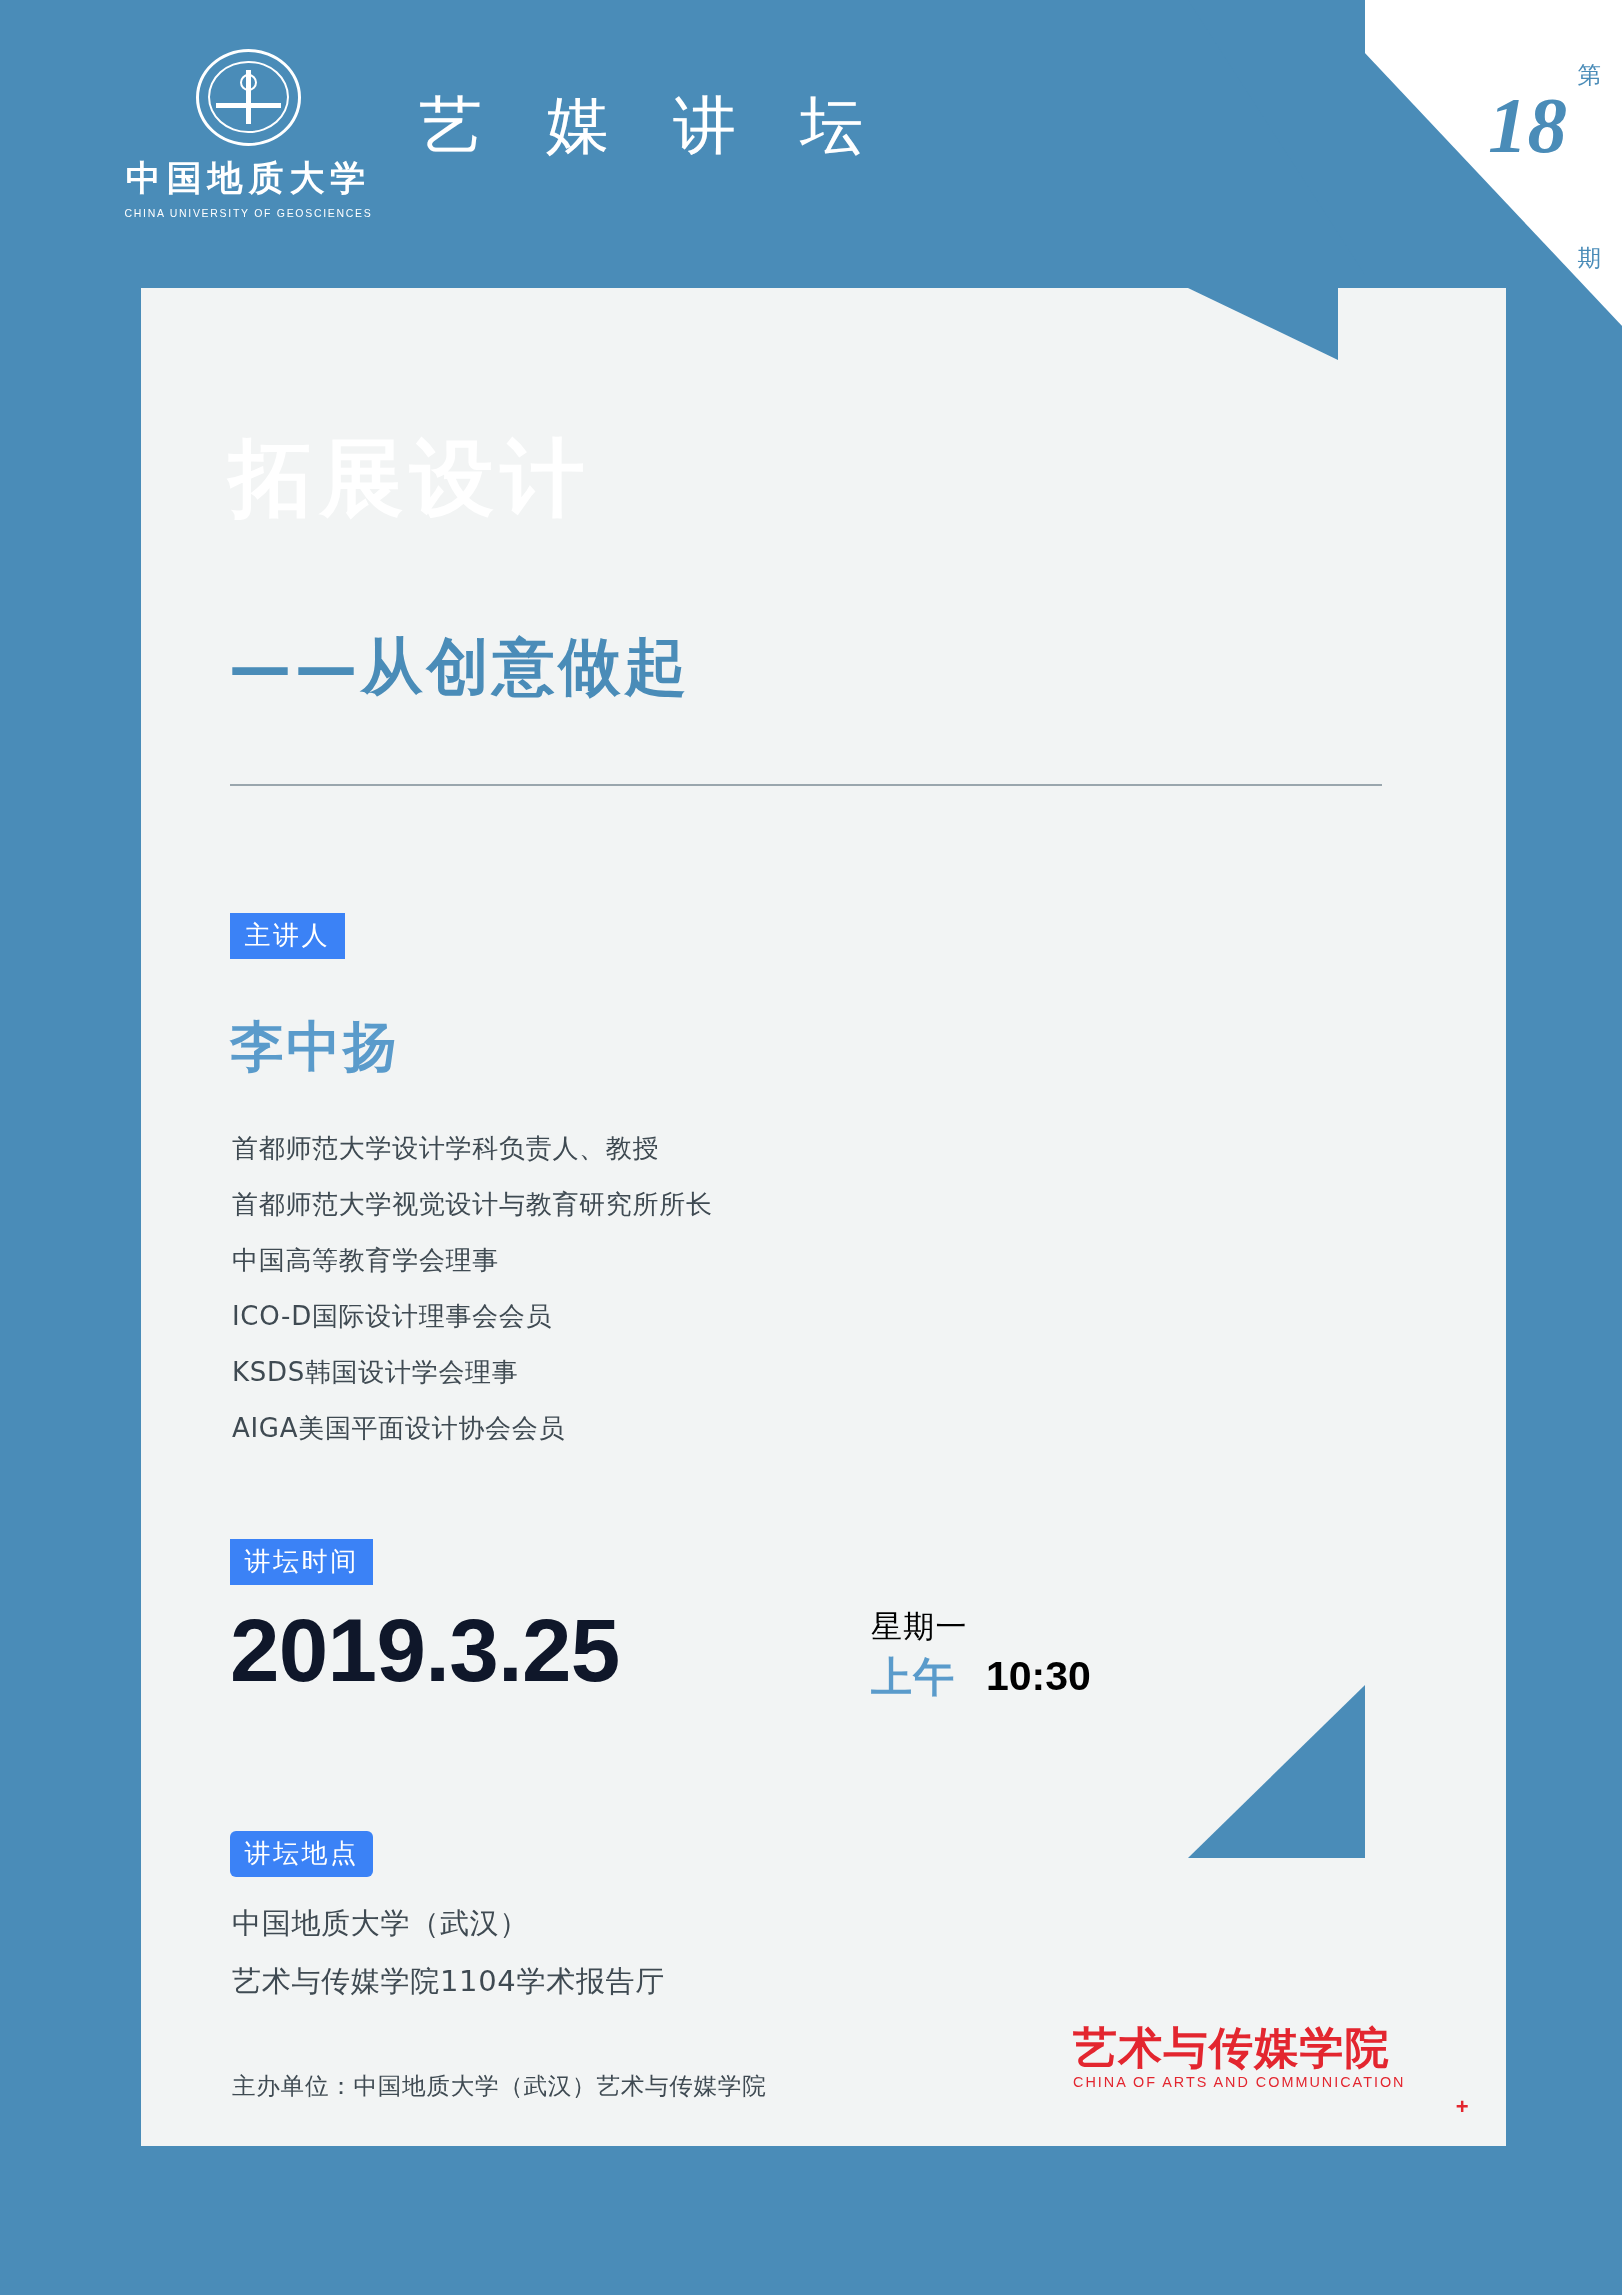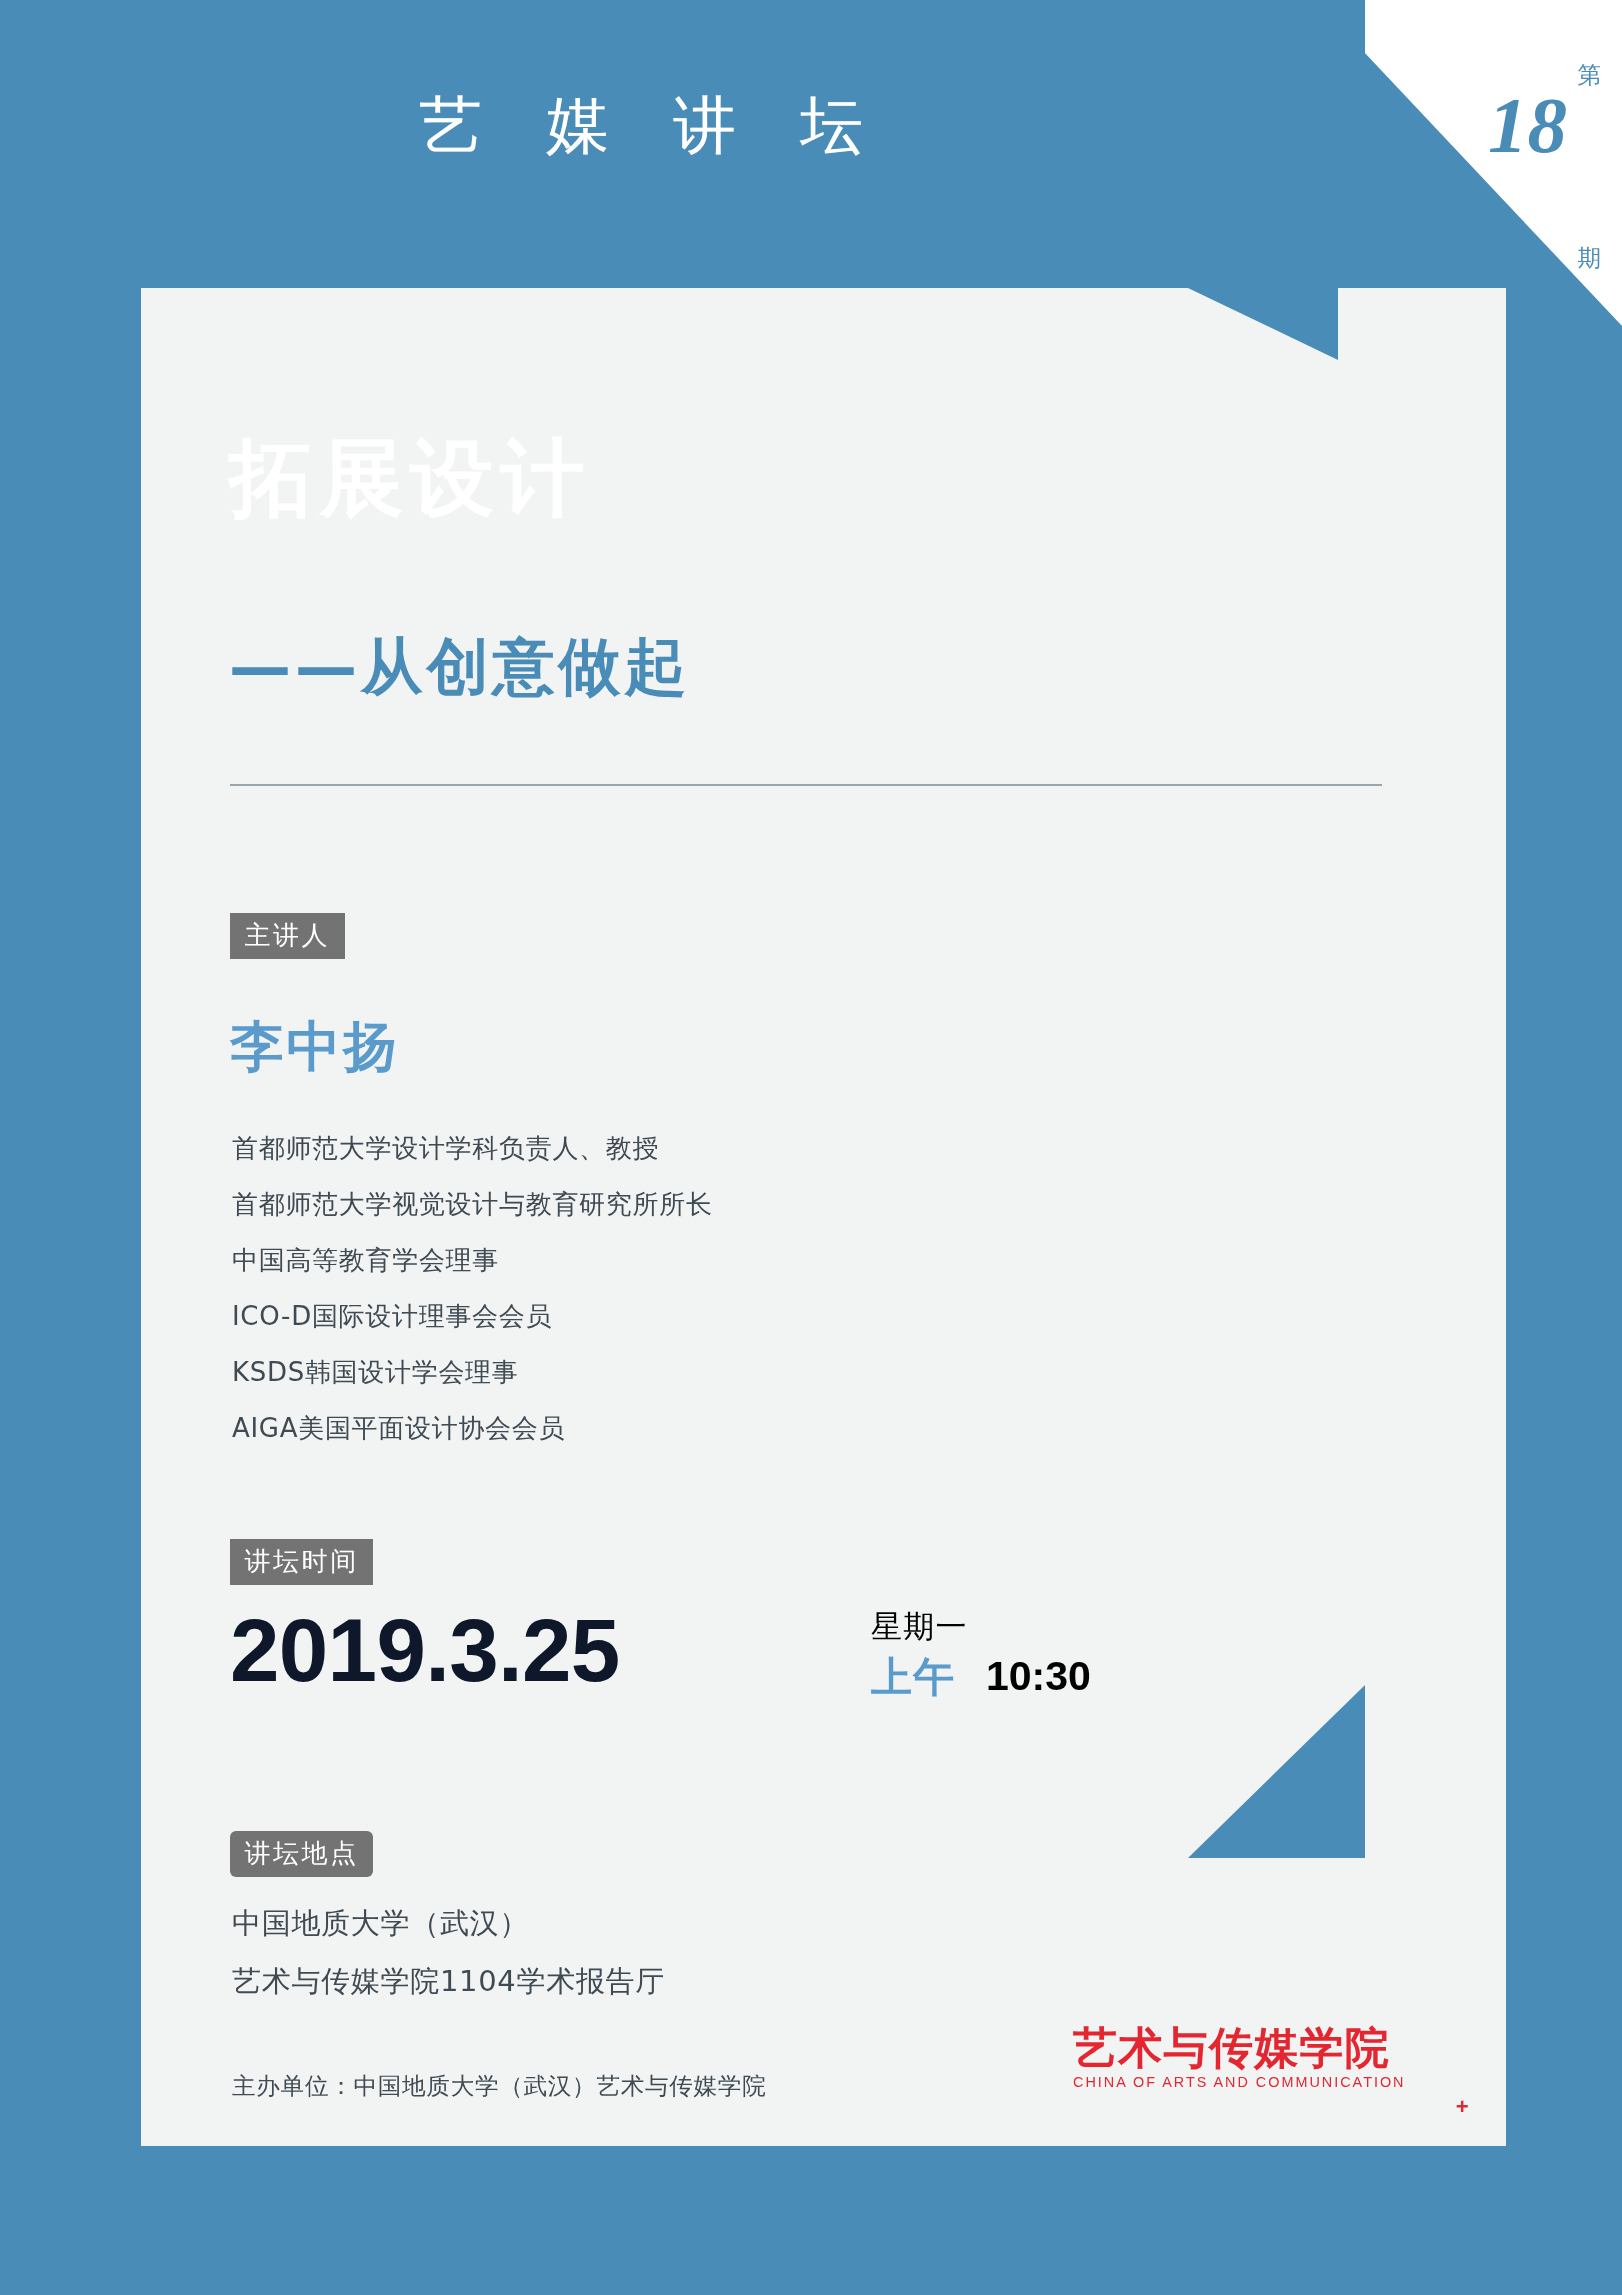--- a/index.html
+++ b/index.html
@@ -213,21 +213,21 @@
     left: 230px;
     top: 784px;
     width: 1152px;
     height: 2px;
     background: #9aa6ad;
   }
 
   
   .tag {
     position: absolute;
-    background: #737373;
+    background: #3b82f6;
     color: #ffffff;
     font-size: 26px;
     letter-spacing: 2.6px;
     padding: 9.2px 14.4px 10.5px 14.4px;
     font-family: "DejaVu Sans", "Liberation Sans", sans-serif;
     white-space: nowrap;
     line-height: 1;
   }
   #tag-speaker { left: 230px; top: 913px; }
   #tag-time    { left: 230px; top: 1539px; }
@@ -371,20 +371,30 @@
     color: #e3262f;
     font-size: 22px;
     font-weight: bold;
   }
 </style>
 </head>
 <body>
 
 <div class="header">
 
+  <div class="logo-block">
+    <div class="logo-mark">
+      <div class="inner-ring"></div>
+      <div class="bar-v"></div>
+      <div class="bar-h"></div>
+      <div class="dot"></div>
+    </div>
+    <div class="logo-cn">中国地质大学</div>
+    <div class="logo-en">CHINA UNIVERSITY OF GEOSCIENCES</div>
+  </div>
 
   <div class="main-title">艺 媒 讲 坛</div>
 
   <div class="corner-badge">
     <div class="tri"></div>
     <div class="issue-pre">第</div>
     <div class="issue-num">18</div>
     <div class="issue-post">期</div>
   </div>
 </div>

